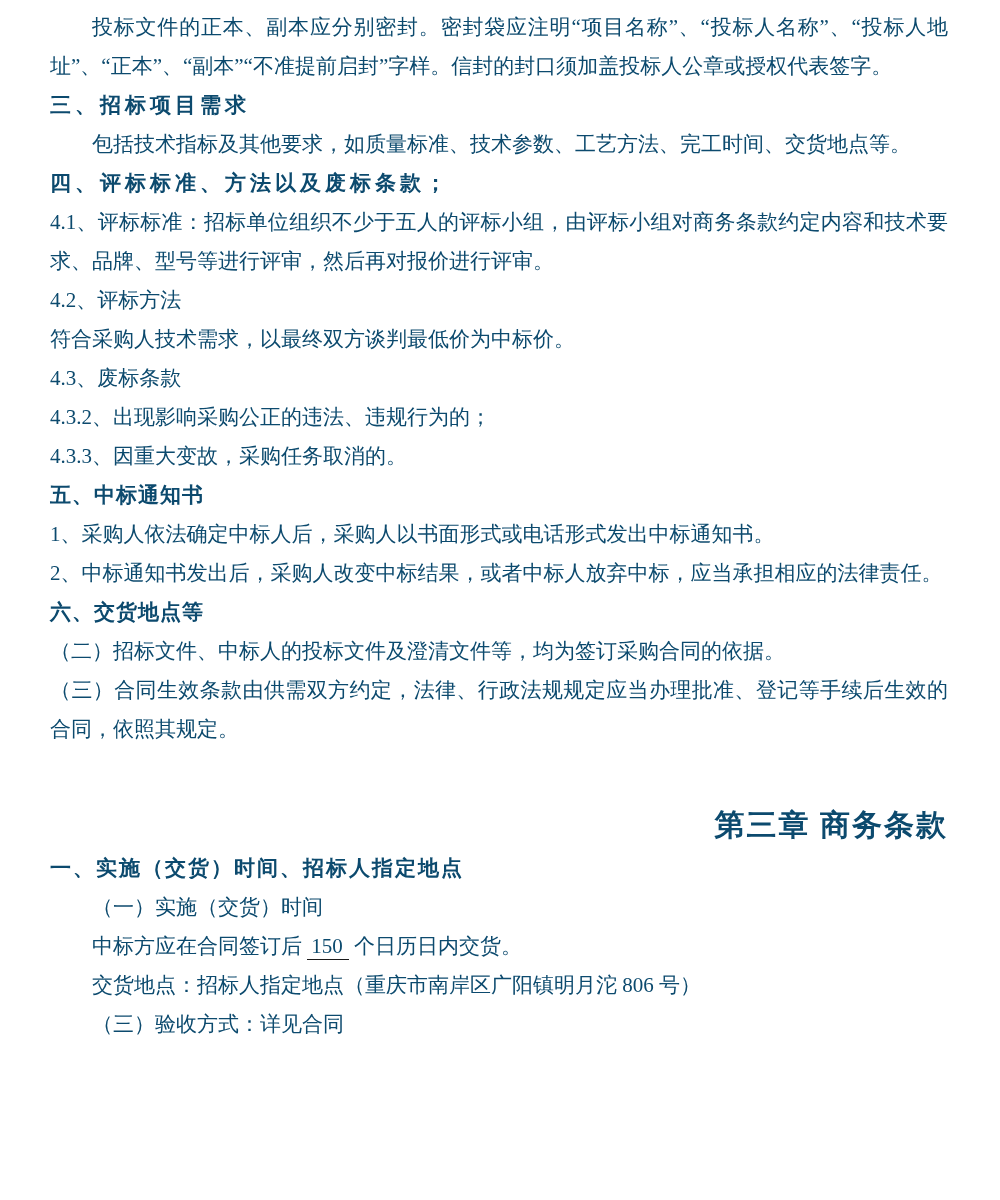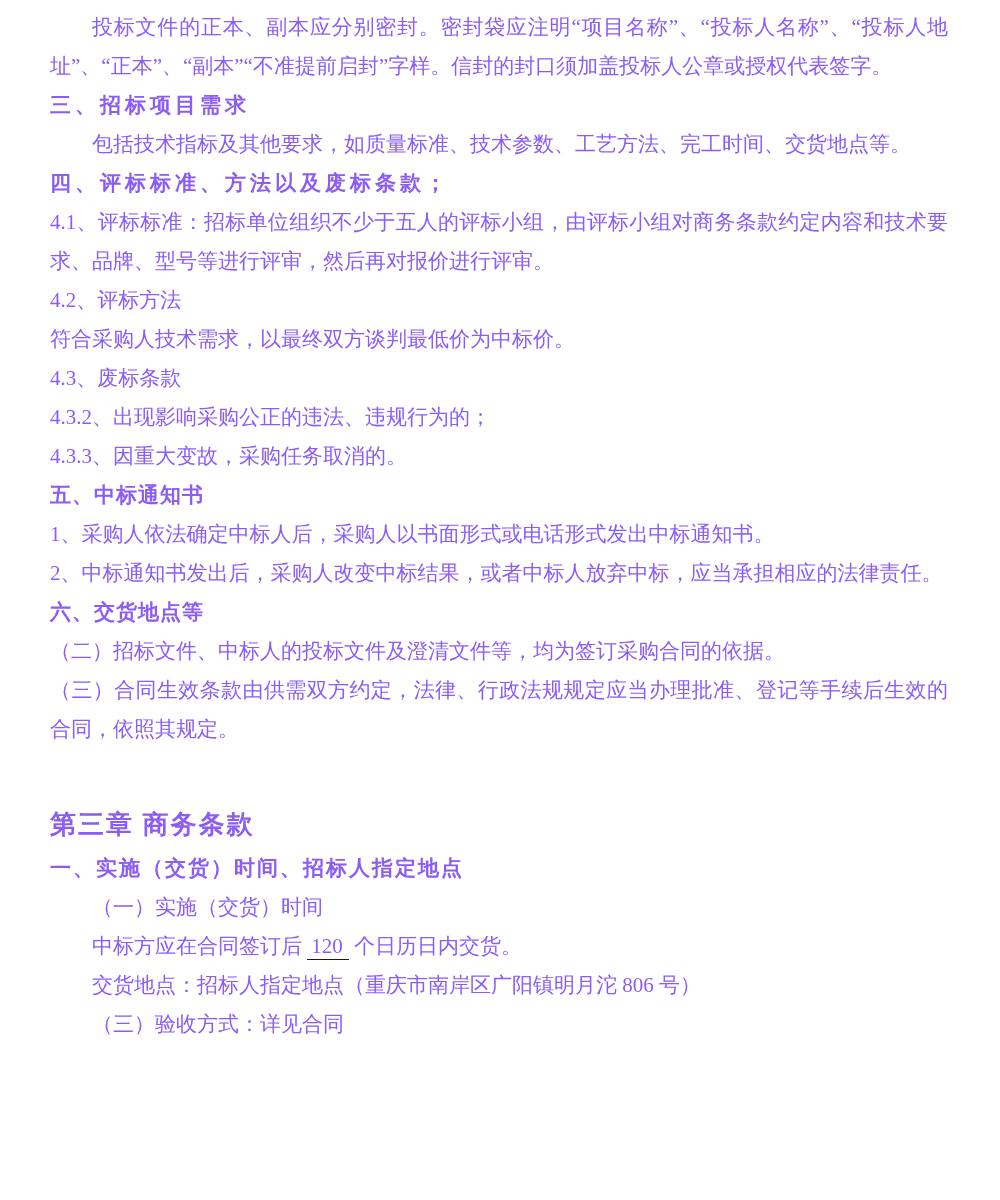--- a/index.html
+++ b/index.html
@@ -6,35 +6,35 @@
   body {
     width: 1000px; height: 1200px;
     background: #ffffff;
     overflow: hidden;
     font-family: "Liberation Serif", "DejaVu Serif", serif;
   }
   .page {
     box-sizing: border-box;
     width: 1000px; height: 980px;
     padding: 8px 52px 0 50px;
-    color: #8b5cf6;
+    color: #0c4a6e;
     font-size: 21px;
   }
   p { margin: 0; line-height: 39px; }
   .body { font-weight: normal; }
   .indent { text-indent: 2em; }
   .justify { text-align: justify; }
   .h { font-weight: bold; }
   .sp4 { letter-spacing: 4px; }
   .sp2 { letter-spacing: 2px; }
   .sp1 { letter-spacing: 1px; }
   .spacer { height: 52px; }
   .chapter-title {
-    text-align: left;
-    font-size: 26px;
+    text-align: right;
+    font-size: 30px;
     font-weight: bold;
     line-height: 48px;
     letter-spacing: 2px;
   }
   .underline-num {
     border-bottom: 1.5px solid #1a1a1a;
     padding: 0 6px 1px 4px;
   }
 </style>
 </head>
@@ -59,18 +59,18 @@
   <p class="body">（二）招标文件、中标人的投标文件及澄清文件等，均为签订采购合同的依据。</p>
   <p class="body justify">（三）合同生效条款由供需双方约定，法律、行政法规规定应当办理批准、登记等手续后生效的合同，依照其规定。</p>
 
   <div class="spacer"></div>
 
   <p class="chapter-title">第三章 商务条款</p>
 
   <p class="h sp2">一、实施（交货）时间、招标人指定地点</p>
   <p class="body indent">（一）实施（交货）时间</p>
 
-  <p class="body indent"><span>中标方应在合同签订后</span> <span class="underline-num">120</span> <span>个日历日内交货。</span></p>
+  <p class="body indent"><span>中标方应在合同签订后</span> <span class="underline-num">150</span> <span>个日历日内交货。</span></p>
 
   <p class="body indent">交货地点：招标人指定地点（重庆市南岸区广阳镇明月沱 806 号）</p>
   <p class="body indent">（三）验收方式：详见合同</p>
 
 </div>
 
 </body></html>

